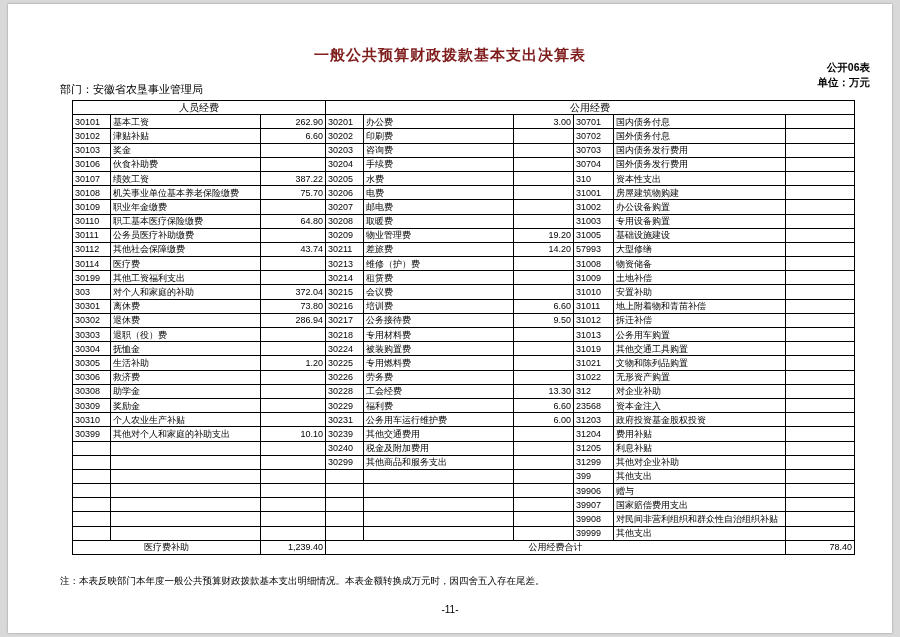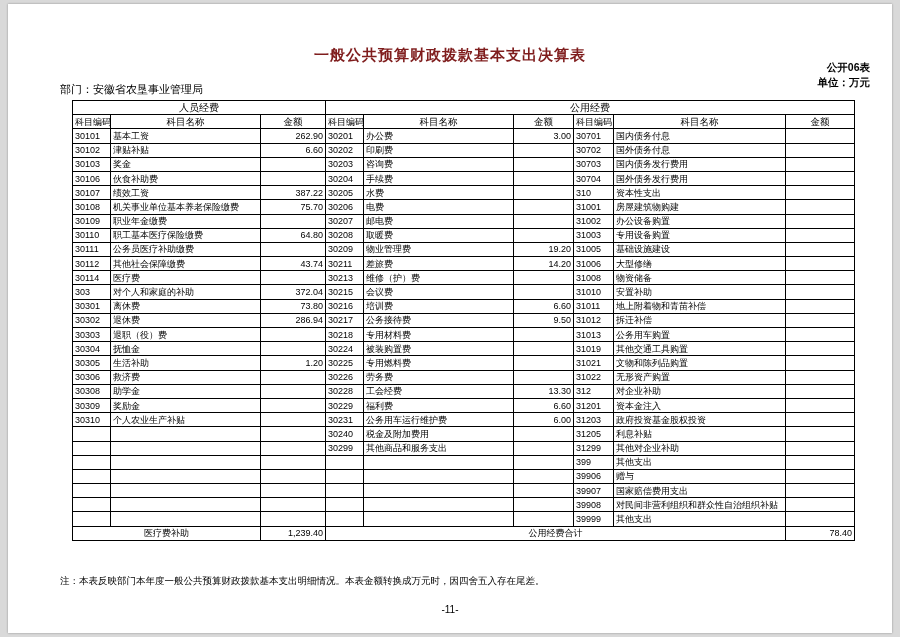--- a/index.html
+++ b/index.html
@@ -105,31 +105,20 @@
         <col style="width:60px">
       <col style="width:40px">
         <col style="width:172px">
         <col style="width:69px">
     </colgroup>
     <tbody>
       <tr>
         <td class="grp" colspan="3">人员经费</td>
         <td class="grp" colspan="6">公用经费</td>
       </tr>
-      <tr>
-        <td class="colh twoline">科目编码</td>
-        <td class="colh">科目名称</td>
-        <td class="colh">金额</td>
-        <td class="colh twoline">科目编码</td>
-        <td class="colh">科目名称</td>
-        <td class="colh">金额</td>
-        <td class="colh twoline">科目编码</td>
-        <td class="colh">科目名称</td>
-        <td class="colh">金额</td>
-      </tr>
     </tbody>
     <tbody id="rows-body">
         <tr>
           <td class="code">30101</td>
           <td class="name">基本工资</td>
           <td class="amt">262.90</td>
           <td class="code">30201</td>
           <td class="name">办公费</td>
           <td class="amt">3.00</td>
           <td class="code">30701</td>
@@ -224,33 +213,44 @@
           <td class="name">基础设施建设</td>
           <td class="amt"></td>
         </tr>
         <tr>
           <td class="code">30112</td>
           <td class="name">其他社会保障缴费</td>
           <td class="amt">43.74</td>
           <td class="code">30211</td>
           <td class="name">差旅费</td>
           <td class="amt">14.20</td>
-          <td class="code">31006</td>
+          <td class="code">57993</td>
           <td class="name">大型修缮</td>
           <td class="amt"></td>
         </tr>
         <tr>
           <td class="code">30114</td>
           <td class="name">医疗费</td>
           <td class="amt"></td>
           <td class="code">30213</td>
           <td class="name">维修（护）费</td>
           <td class="amt"></td>
           <td class="code">31008</td>
           <td class="name">物资储备</td>
+          <td class="amt"></td>
+        </tr>
+        <tr>
+          <td class="code">30199</td>
+          <td class="name">其他工资福利支出</td>
+          <td class="amt"></td>
+          <td class="code">30214</td>
+          <td class="name">租赁费</td>
+          <td class="amt"></td>
+          <td class="code">31009</td>
+          <td class="name">土地补偿</td>
           <td class="amt"></td>
         </tr>
         <tr>
           <td class="code">303</td>
           <td class="name">对个人和家庭的补助</td>
           <td class="amt">372.04</td>
           <td class="code">30215</td>
           <td class="name">会议费</td>
           <td class="amt"></td>
           <td class="code">31010</td>
@@ -334,33 +334,44 @@
           <td class="name">对企业补助</td>
           <td class="amt"></td>
         </tr>
         <tr>
           <td class="code">30309</td>
           <td class="name">奖励金</td>
           <td class="amt"></td>
           <td class="code">30229</td>
           <td class="name">福利费</td>
           <td class="amt">6.60</td>
-          <td class="code">31201</td>
+          <td class="code">23568</td>
           <td class="name">资本金注入</td>
           <td class="amt"></td>
         </tr>
         <tr>
           <td class="code">30310</td>
           <td class="name">个人农业生产补贴</td>
           <td class="amt"></td>
           <td class="code">30231</td>
           <td class="name">公务用车运行维护费</td>
           <td class="amt">6.00</td>
           <td class="code">31203</td>
           <td class="name">政府投资基金股权投资</td>
+          <td class="amt"></td>
+        </tr>
+        <tr>
+          <td class="code">30399</td>
+          <td class="name">其他对个人和家庭的补助支出</td>
+          <td class="amt">10.10</td>
+          <td class="code">30239</td>
+          <td class="name">其他交通费用</td>
+          <td class="amt"></td>
+          <td class="code">31204</td>
+          <td class="name">费用补贴</td>
           <td class="amt"></td>
         </tr>
         <tr>
           <td class="code"></td>
           <td class="name"></td>
           <td class="amt"></td>
           <td class="code">30240</td>
           <td class="name">税金及附加费用</td>
           <td class="amt"></td>
           <td class="code">31205</td>

